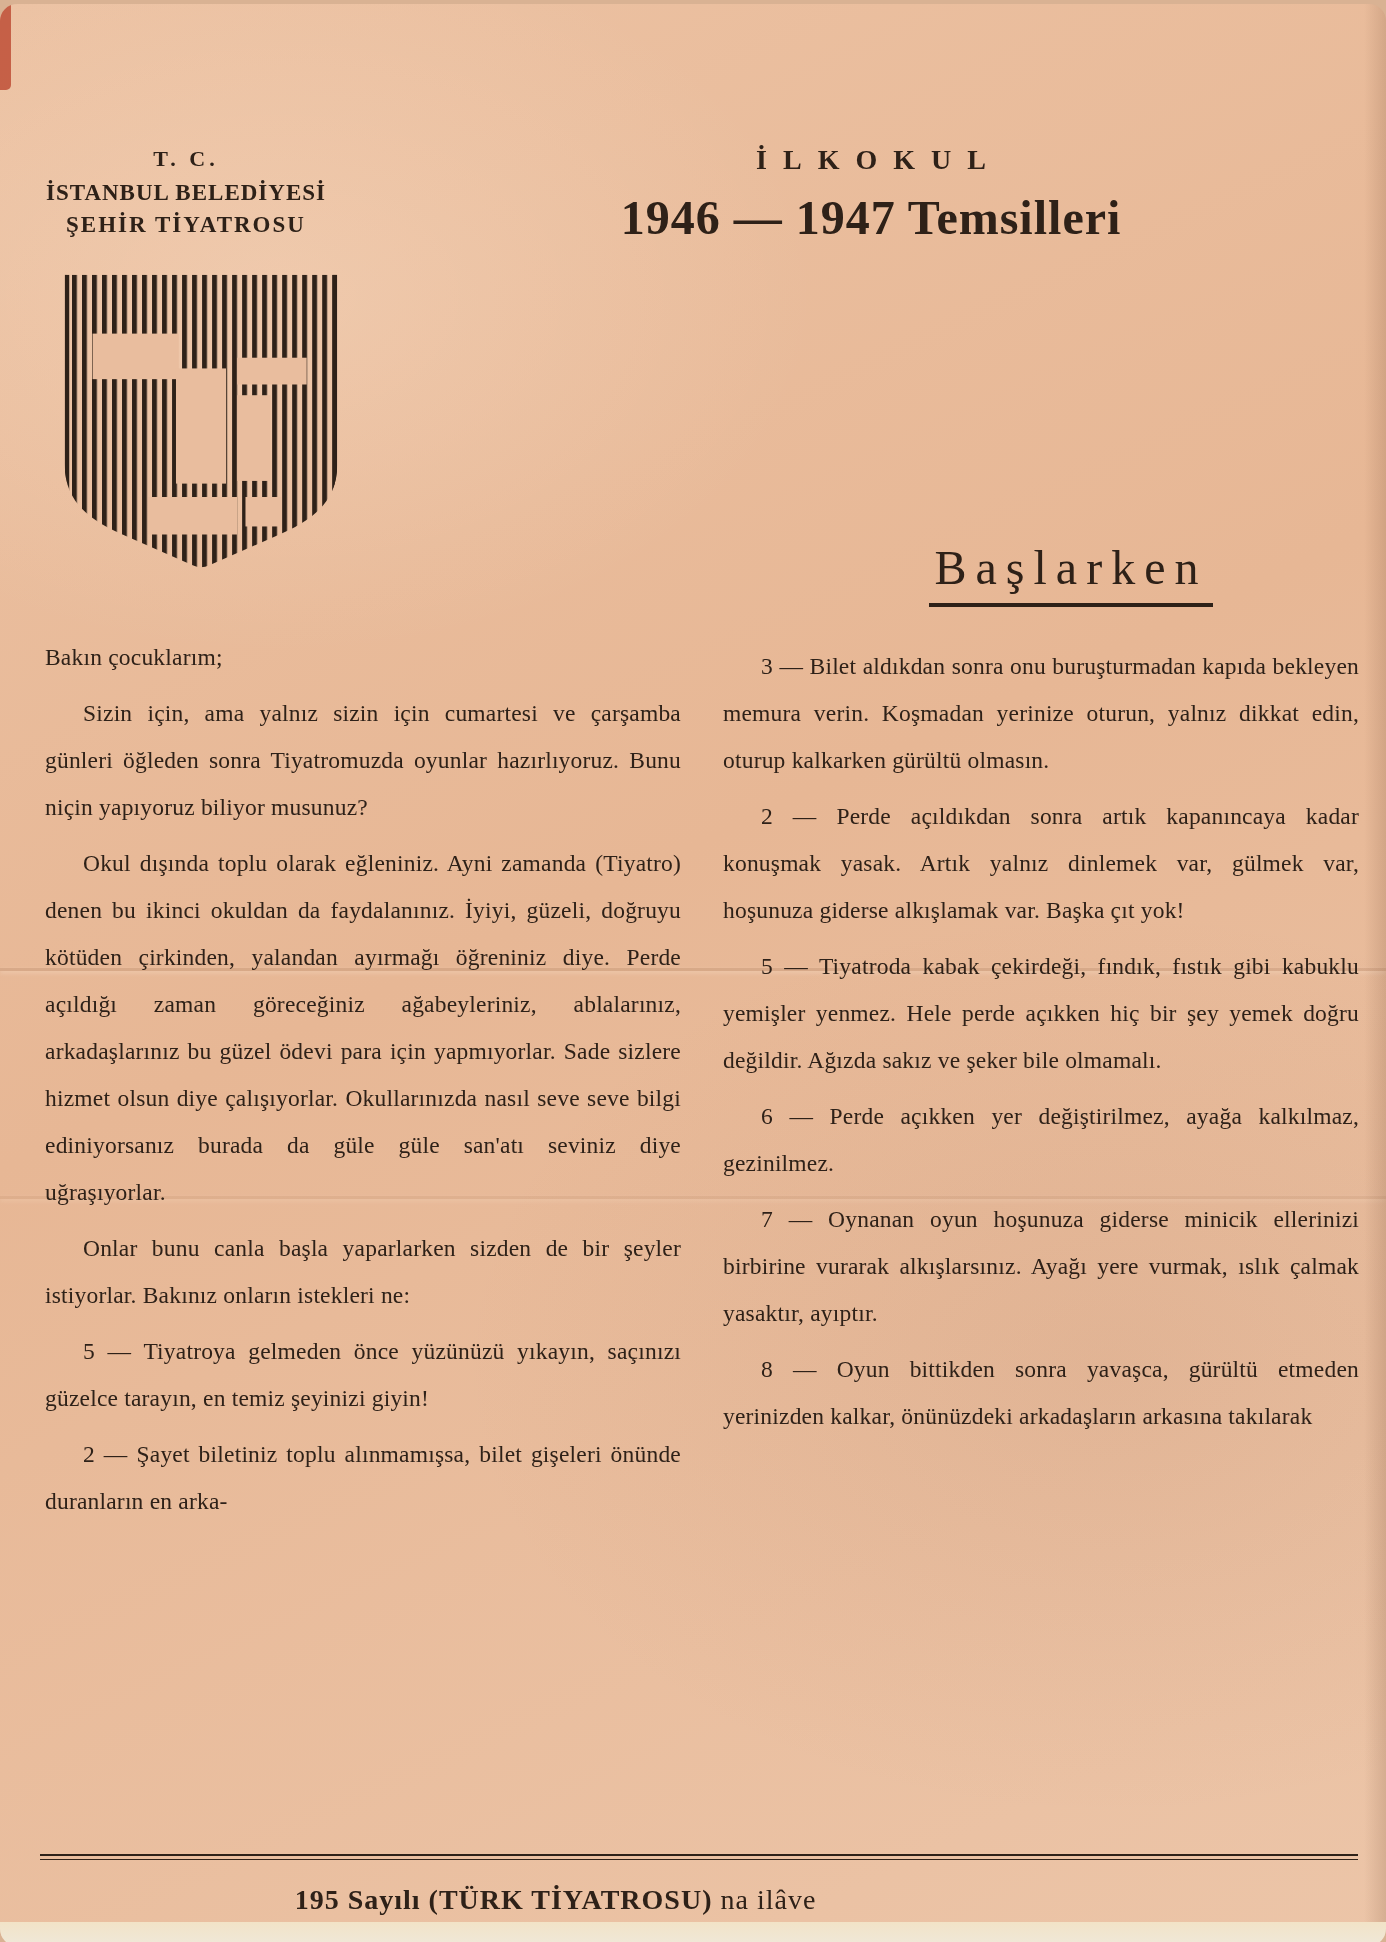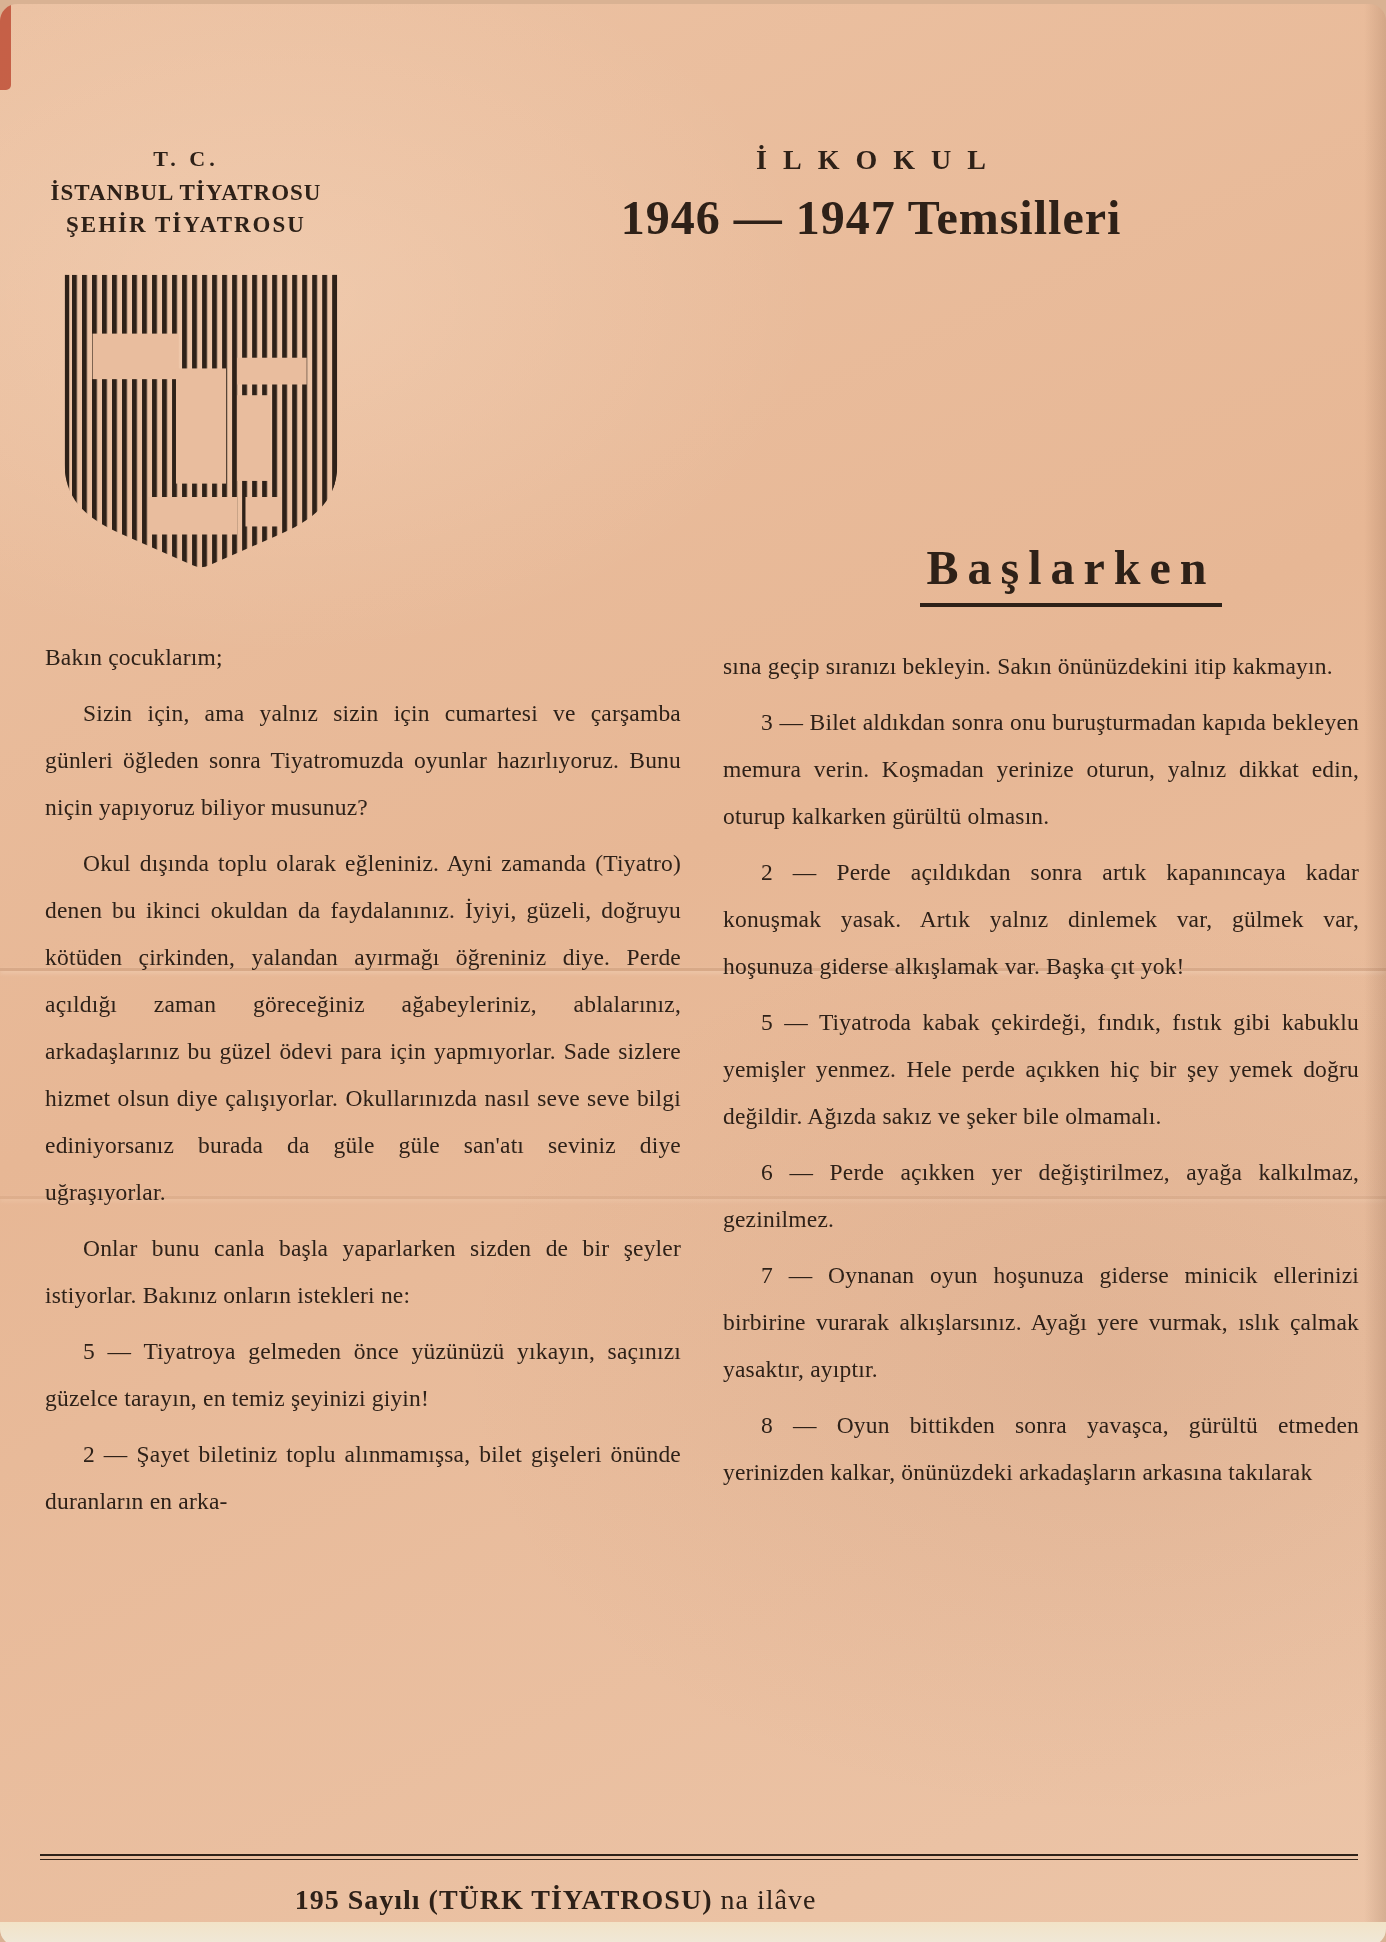--- a/index.html
+++ b/index.html
@@ -43,21 +43,21 @@
   .masthead{position:absolute;left:361px;top:140px;width:1020px;text-align:center;}
   .kicker{font-size:28px;font-weight:700;letter-spacing:16px;text-indent:16px;}
   .main-title{font-size:88px;font-weight:700;letter-spacing:3px;margin-top:18px;white-space:nowrap;}
   .subtitle{font-size:48px;font-weight:700;letter-spacing:1px;margin-top:14px;}
 
   
   .columns{position:absolute;top:522px;left:45px;display:flex;gap:42px;}
   .col{width:636px;}
   .col-left{padding-top:108px;}
   .section-heading{
-    font-size:48px;font-weight:700;letter-spacing:9px;
+    font-size:48px;font-weight:400;letter-spacing:9px;
     width:fit-content;margin:14px auto 36px;transform:translateX(30px);
     border-bottom:4px solid var(--ink);padding:0 6px 8px;
   }
   .col p{
     font-size:23.5px;line-height:47px;font-weight:400;
     text-align:justify;text-indent:38px;margin-bottom:9px;
     letter-spacing:.2px;
   }
   .col p.first{text-indent:0;}
 
@@ -72,21 +72,21 @@
 
 <div class="page">
 
   <div class="red-mark"></div>
   <div class="crease c1"></div>
   <div class="crease c2"></div>
   <div class="edge-shade"></div>
 
   <div class="org-block">
     <div class="org-tc">T. C.</div>
-    <div class="org-l2">İSTANBUL TİYATROSU</div>
+    <div class="org-l2">İSTANBUL BELEDİYESİ</div>
     <div class="org-l3">ŞEHİR TİYATROSU</div>
   </div>
 
   <div class="logo">
     <svg viewBox="0 0 100 112" preserveAspectRatio="none" aria-hidden="true">
       <defs>
         <pattern id="stripes" patternUnits="userSpaceOnUse" width="3.6" height="112">
           <rect x="0" y="0" width="1.75" height="112" class="stripefill"></rect>
         </pattern>
         <clipPath id="shieldClip">
@@ -117,21 +117,20 @@
     <div class="col col-left">
       <p class="first">Bakın çocuklarım;</p>
       <p>Sizin için, ama yalnız sizin için cumartesi ve çarşamba günleri öğleden sonra Tiyatromuzda oyunlar hazırlıyoruz. Bunu niçin yapıyoruz biliyor musunuz?</p>
       <p>Okul dışında toplu olarak eğleniniz. Ayni zamanda (Tiyatro) denen bu ikinci okuldan da faydalanınız. İyiyi, güzeli, doğruyu kötüden çirkinden, yalandan ayırmağı öğreniniz diye. Perde açıldığı zaman göreceğiniz ağabeyleriniz, ablalarınız, arkadaşlarınız bu güzel ödevi para için yapmıyorlar. Sade sizlere hizmet olsun diye çalışıyorlar. Okullarınızda nasıl seve seve bilgi ediniyorsanız burada da güle güle san'atı seviniz diye uğraşıyorlar.</p>
       <p>Onlar bunu canla başla yaparlarken sizden de bir şeyler istiyorlar. Bakınız onların istekleri ne:</p>
       <p>5 — Tiyatroya gelmeden önce yüzünüzü yıkayın, saçınızı güzelce tarayın, en temiz şeyinizi giyin!</p>
       <p>2 — Şayet biletiniz toplu alınmamışsa, bilet gişeleri önünde duranların en arka-</p>
     </div>
     <div class="col col-right">
       <div class="section-heading">Başlarken</div>
-      <p class="first">sına geçip sıranızı bekleyin. Sakın önünüzdekini itip kakmayın.</p>
       <p>3 — Bilet aldıkdan sonra onu buruşturmadan kapıda bekleyen memura verin. Koşmadan yerinize oturun, yalnız dikkat edin, oturup kalkarken gürültü olmasın.</p>
       <p>2 — Perde açıldıkdan sonra artık kapanıncaya kadar konuşmak yasak. Artık yalnız dinlemek var, gülmek var, hoşunuza giderse alkışlamak var. Başka çıt yok!</p>
       <p>5 — Tiyatroda kabak çekirdeği, fındık, fıstık gibi kabuklu yemişler yenmez. Hele perde açıkken hiç bir şey yemek doğru değildir. Ağızda sakız ve şeker bile olmamalı.</p>
       <p>6 — Perde açıkken yer değiştirilmez, ayağa kalkılmaz, gezinilmez.</p>
       <p>7 — Oynanan oyun hoşunuza giderse minicik ellerinizi birbirine vurarak alkışlarsınız. Ayağı yere vurmak, ıslık çalmak yasaktır, ayıptır.</p>
       <p>8 — Oyun bittikden sonra yavaşca, gürültü etmeden yerinizden kalkar, önünüzdeki arkadaşların arkasına takılarak</p>
     </div>
   </div>
 
   <div class="footer-rule"></div>

